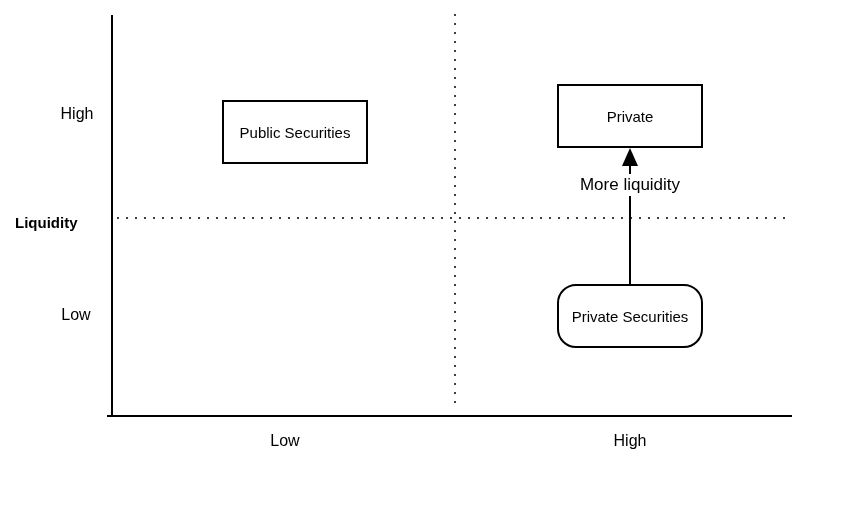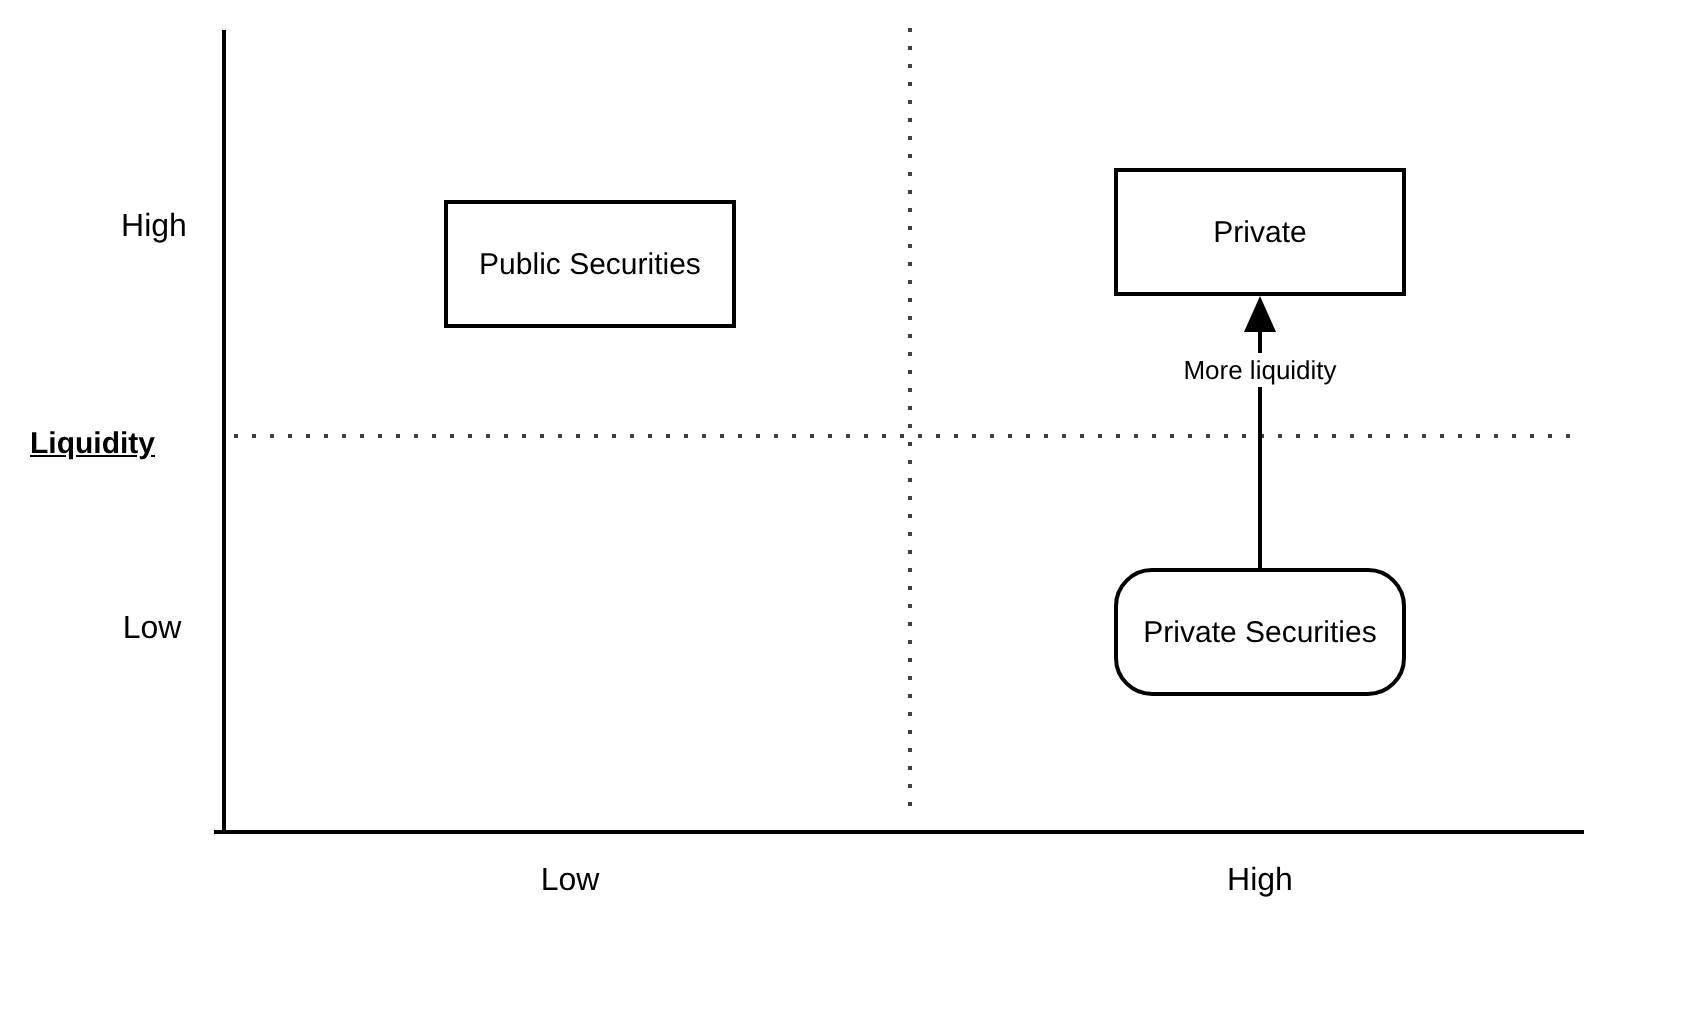--- a/index.html
+++ b/index.html
@@ -73,42 +73,41 @@
   .arrow-head {
     left: 622px; top: 148px;
     width: 0; height: 0;
     border-left: 8px solid transparent;
     border-right: 8px solid transparent;
     border-bottom: 18px solid var(--line, #000000);
   }
   .arrow-label {
     left: 630px; top: 185px;
     transform: translate(-50%, -50%);
-    font-size: 13px;
+    font-size: 17px;
     background: var(--background, #ffffff);
     padding: 1px 3px;
     white-space: nowrap;
   }
 
   
   .tick {
     font-size: 16px;
     transform: translate(-50%, -50%);
     white-space: nowrap;
   }
   .tick-y-high { left: 77px;  top: 114px; }
   .tick-y-low  { left: 76px;  top: 315px; }
   .tick-x-low  { left: 285px; top: 441px; }
   .tick-x-high { left: 630px; top: 441px; }
 
   
   .axis-title {
     font-size: 15px;
     font-weight: bold;
-    text-decoration: underline;
     white-space: nowrap;
   }
   .y-title { left: 15px;  top: 222px; transform: translate(0, -50%); }
   .x-title { left: 464px; top: 459px; transform: translate(-50%, -50%); }
 </style>
 </head>
 <body>
 
 <div class="stage">
 

